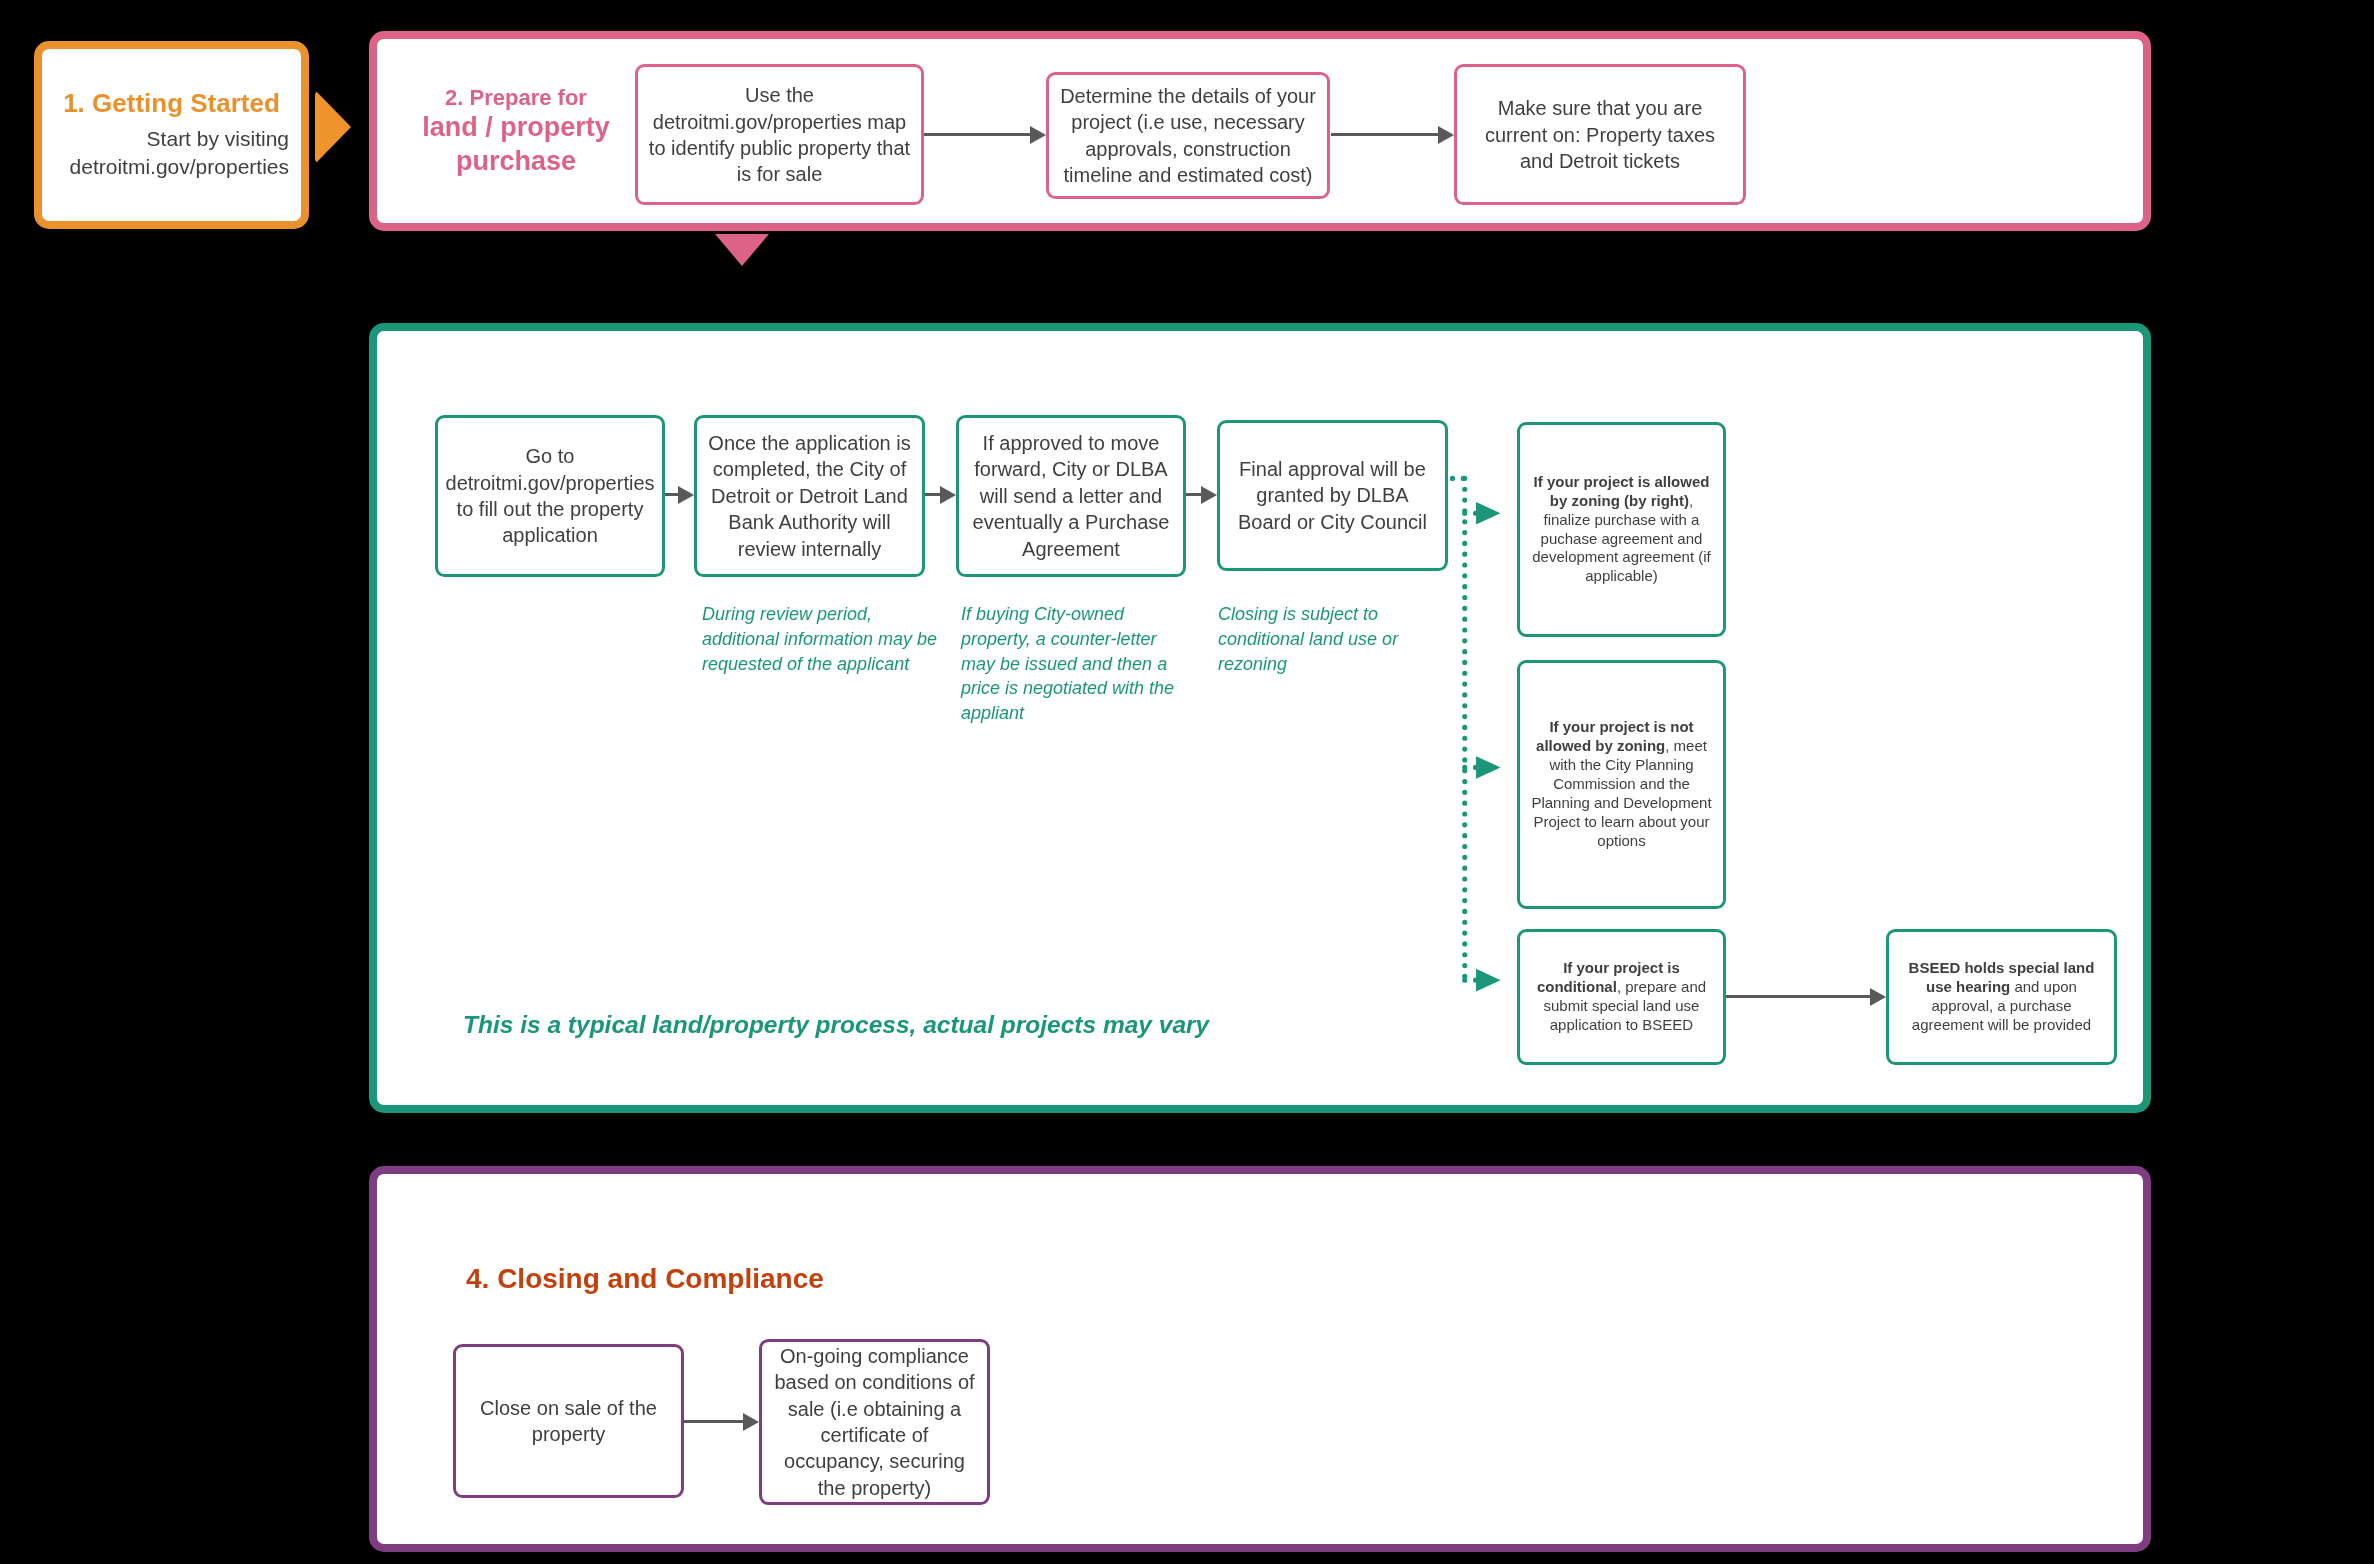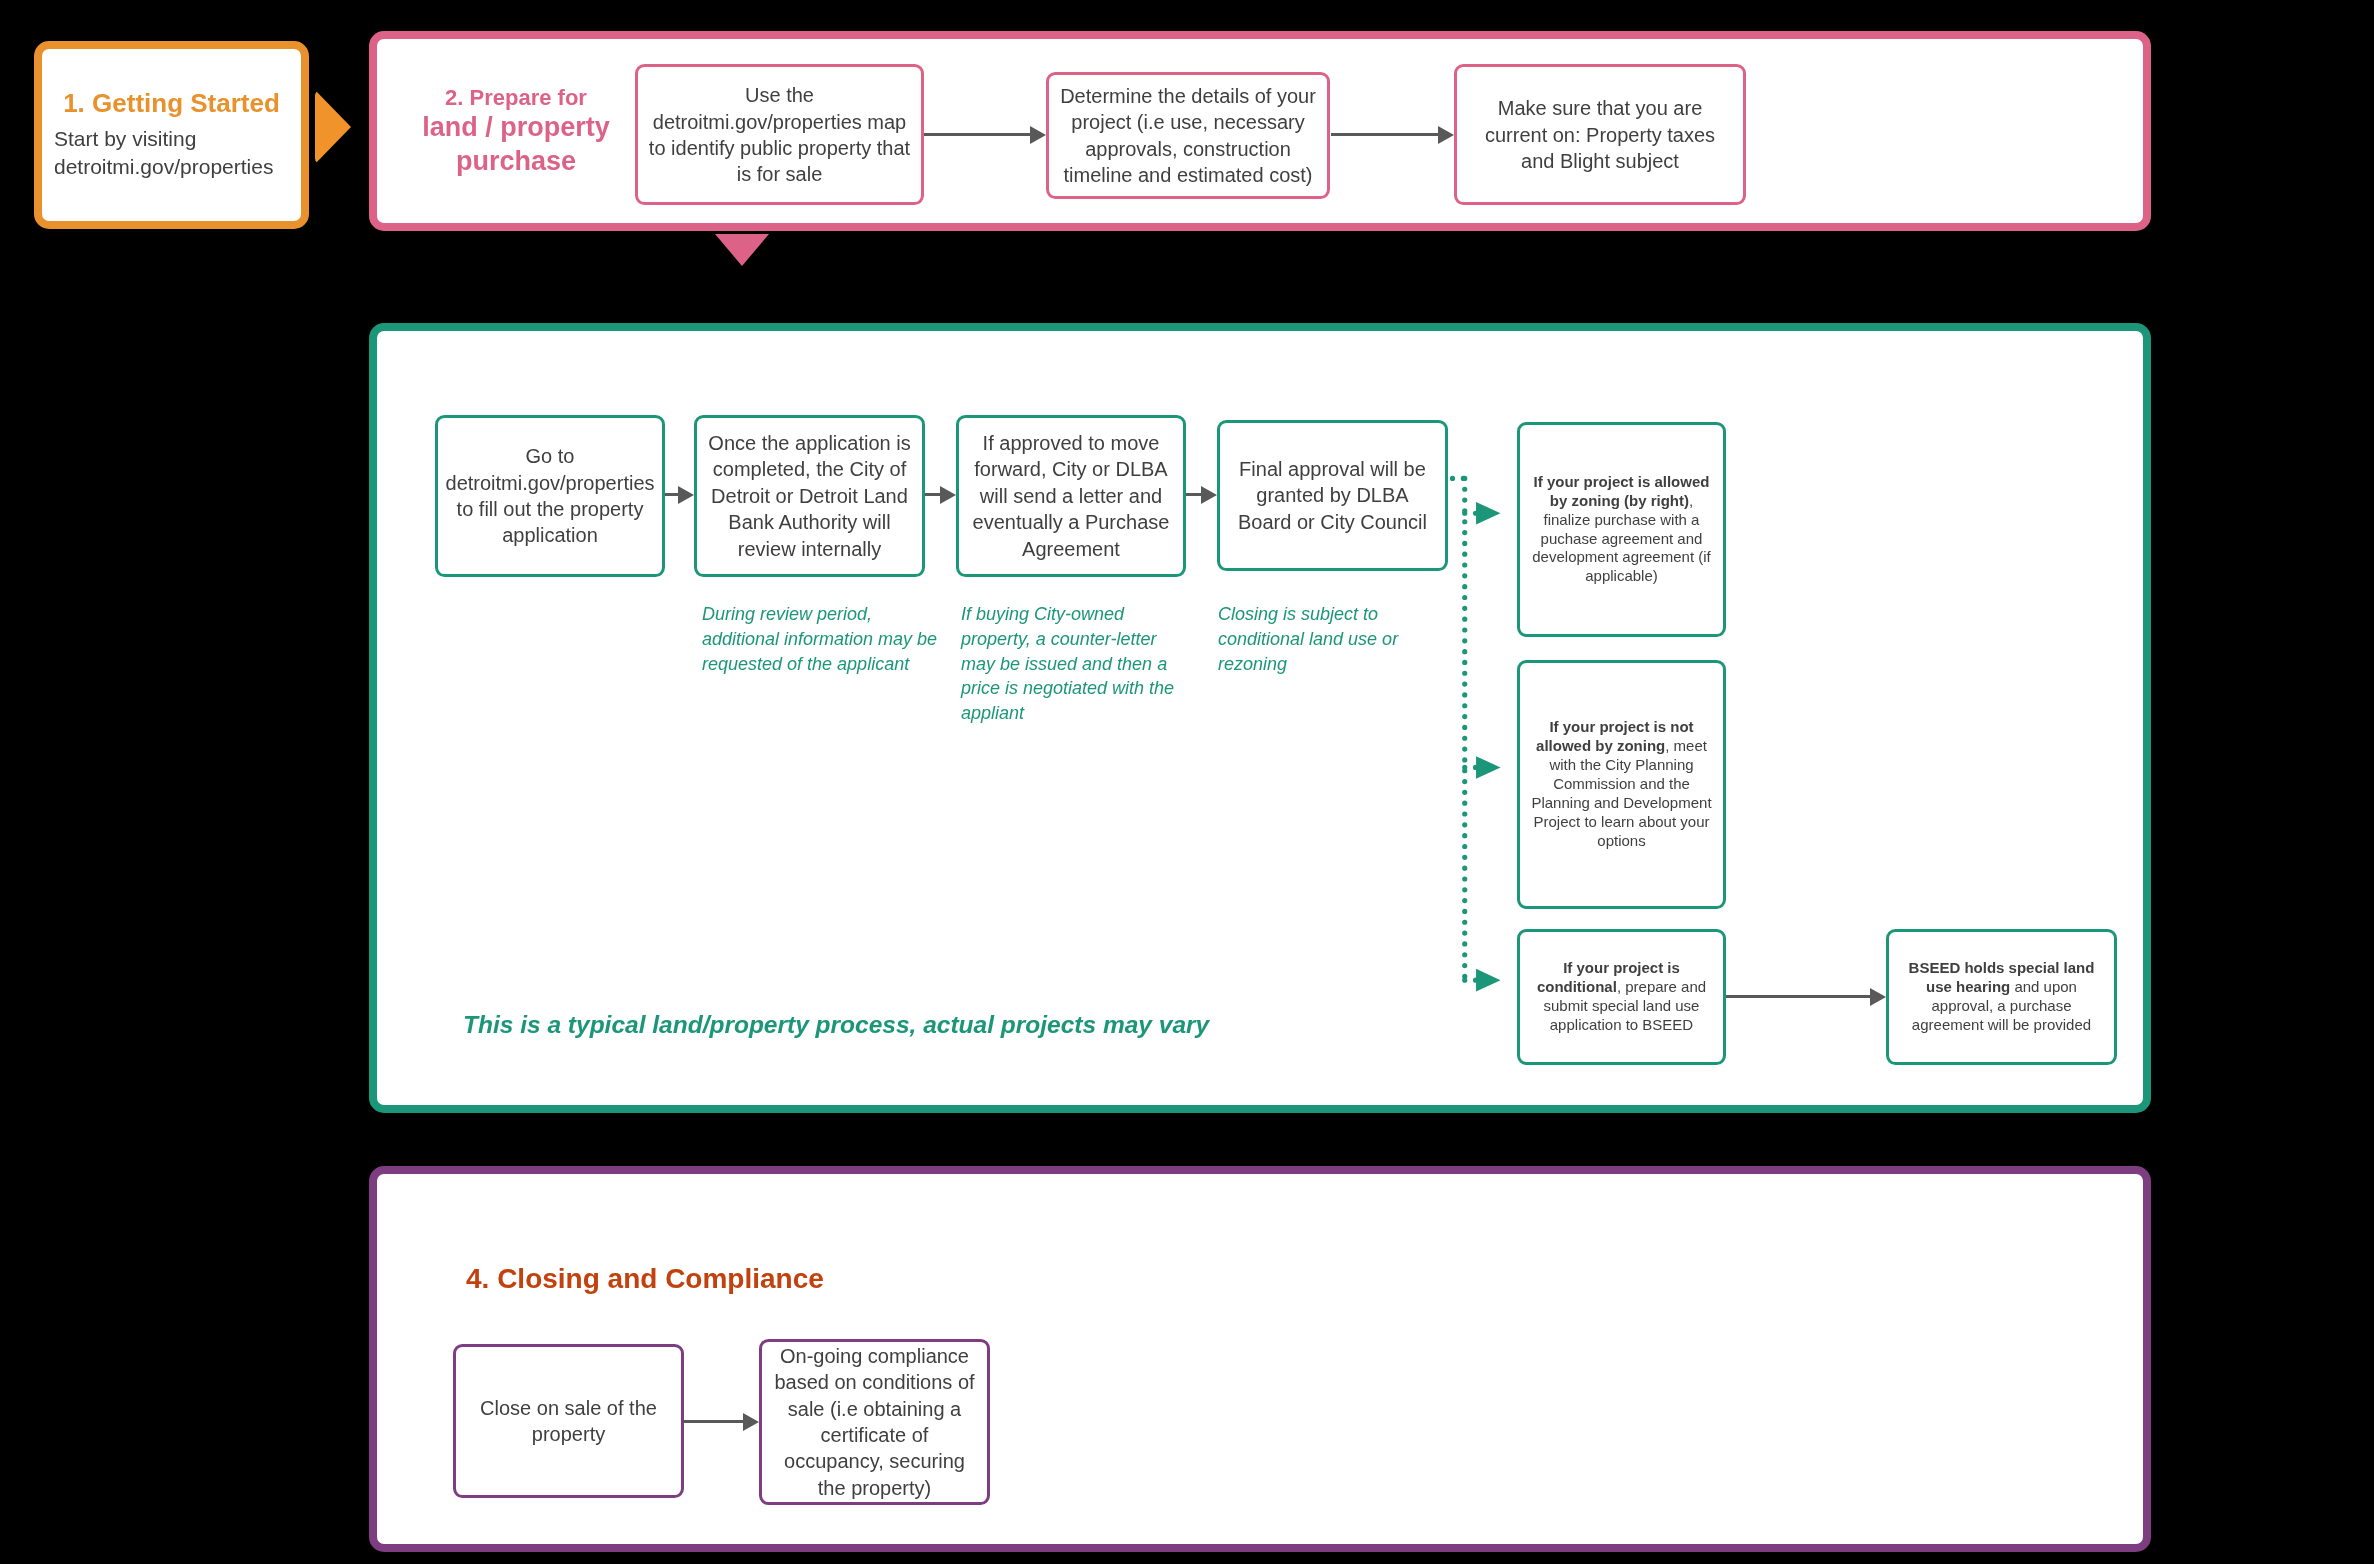--- a/index.html
+++ b/index.html
@@ -27,21 +27,21 @@
   .harrow::after{content:'';position:absolute;right:-15px;top:50%;transform:translateY(-50%);
                  width:0;height:0;border-left:16px solid #595959;
                  border-top:9.4px solid transparent;border-bottom:9.4px solid transparent;}
   .tri-right{position:absolute;width:0;height:0;
              border-top:37px solid transparent;border-bottom:37px solid transparent;
              border-left:36px solid #F0932B;border-radius:5.6px;}
   .tri-down{position:absolute;width:0;height:0;
             border-left:27px solid transparent;border-right:27px solid transparent;
             border-top:32px solid #DC6387;}
   .card1{display:flex;flex-direction:column;align-items:center;justify-content:center;
-         text-align:left;box-sizing:border-box;padding:9.4px;}
+         text-align:right;box-sizing:border-box;padding:9.4px;}
   .card1 .body{font-size:21px;line-height:1.35;color:#3F3F3F;margin-top:5.6px;}
   .disclaimer{position:absolute;color:#1B9679;font-weight:bold;font-style:italic;font-size:24.5px;}
   .lead{font-weight:bold;}
   svg.connector{position:absolute;left:-8.5px;top:-8.5px;pointer-events:none;}
 </style>
 </head>
 <body>
 
 <div class="canvas">
 
@@ -61,21 +61,21 @@
     </div>
     <div class="stepbox bd-pink" style="left:258px;top:25.4px;width:289px;height:141px;text-align:center;">
       <span>Use the detroitmi.gov/properties map to identify public property that is for sale</span>
     </div>
     <div class="harrow" style="left:547px;top:94px;width:107px;"></div>
     <div class="stepbox bd-pink" style="left:669px;top:33px;width:284px;height:127px;">
       <span>Determine the details of your project (i.e use, necessary approvals, construction timeline and estimated cost)</span>
     </div>
     <div class="harrow" style="left:954px;top:94px;width:108px;"></div>
     <div class="stepbox bd-pink" style="left:1077px;top:25.4px;width:292px;height:141px;">
-      <span>Make sure that you are current on: Property taxes and Blight subject</span>
+      <span>Make sure that you are current on: Property taxes and Detroit tickets</span>
     </div>
   </div>
 
   <div class="tri-down" style="left:715px;top:234px;"></div>
 
   <div class="section sec-teal" style="left:369px;top:323px;width:1782px;height:790px;">
 
     <svg class="connector" width="1782" height="790" viewBox="0 0 1893 839">
       <g stroke="#1B9679" stroke-width="5.5" stroke-linecap="round" stroke-dasharray="0 11.5" fill="none">
         <path d="M 1128 165 H 1164"></path>

